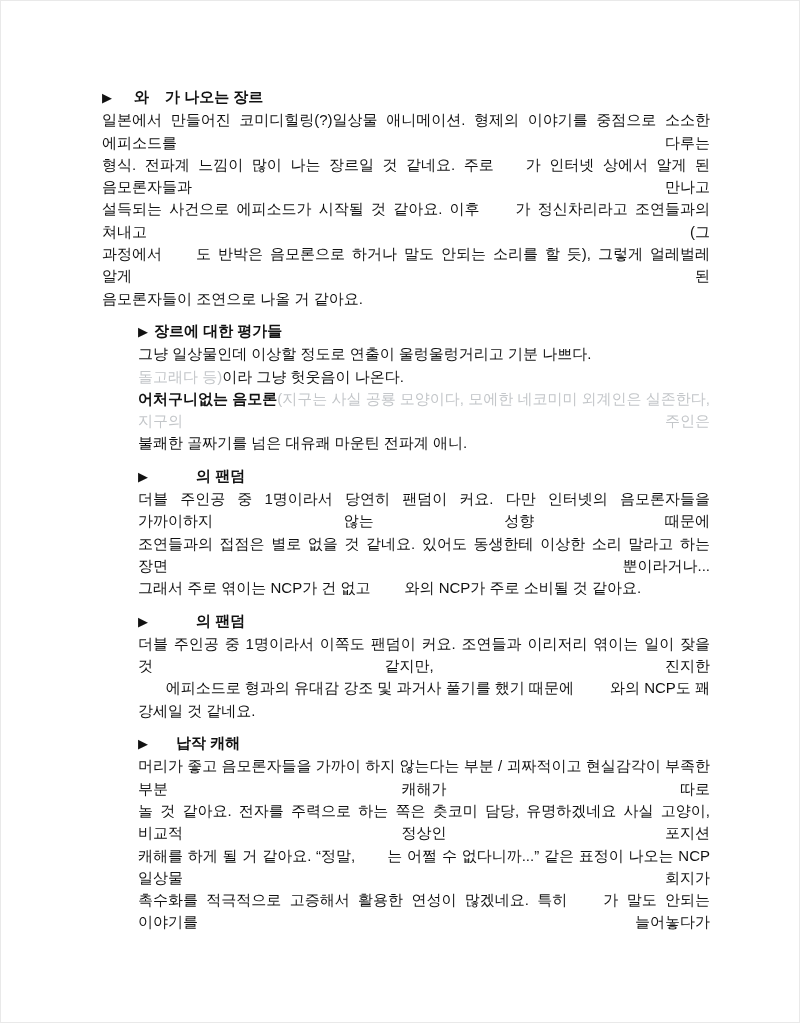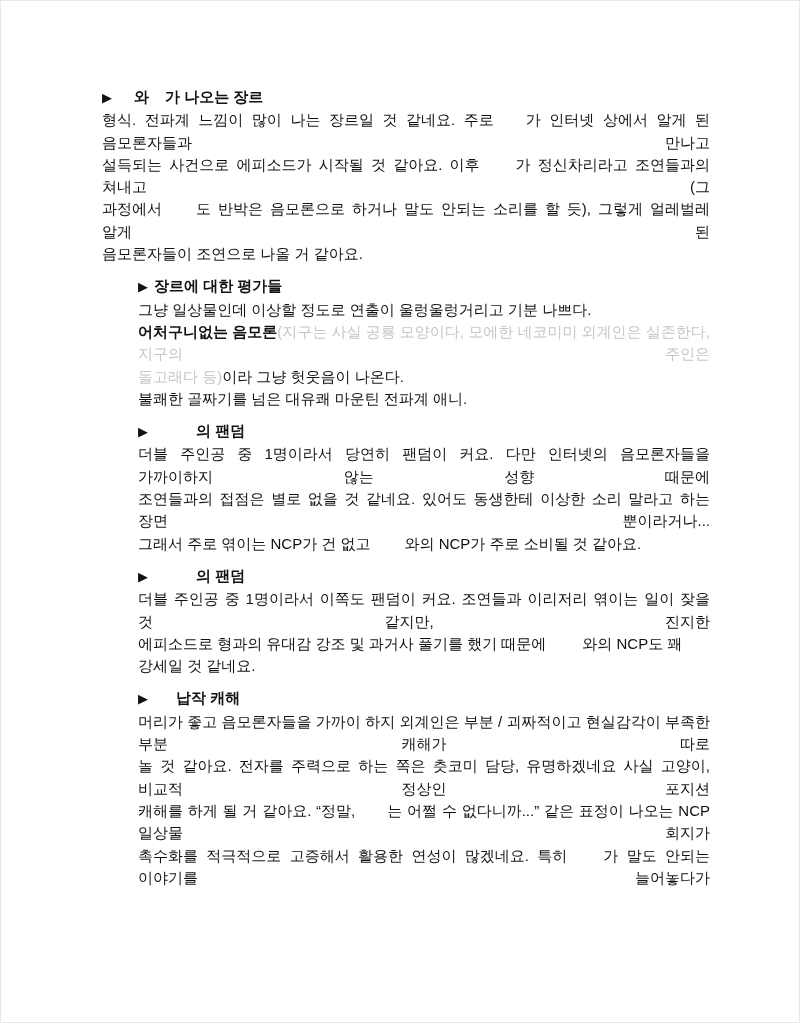--- a/index.html
+++ b/index.html
@@ -20,55 +20,56 @@
     word-break: keep-all;
     padding-left: 10px;
   }
   .hd { font-weight: bold; }
   .tri {
     font-size: 13px;
     margin-right: 6px;
     letter-spacing: 0;
   }
   .ln.j { text-align: justify; text-align-last: justify; }
-  .ln.l { text-align: left; text-align-last: left; }
+  .ln.l { text-align: right; text-align-last: left; }
   .blank { display: inline-block; height: 2px; margin: 0 1px; }
   .gray { color: #c3c6c9; }
   .bold { font-weight: bold; }
 </style>
 </head>
 <body>
 
 <div class="doc">
     <section class="sec">
       <div class="hd"><span class="tri">▶</span><span class="blank" style="width: 14px;"></span><span class="">와</span><span class="blank" style="width: 14px;"></span><span class="">가 나오는 장르</span></div>
+      <div class="ln j"><span class="">일본에서 만들어진 코미디힐링(?)일상물 애니메이션. 형제의 이야기를 중점으로 소소한 에피소드를 다루는</span></div>
       <div class="ln j"><span class="">형식. 전파계 느낌이 많이 나는 장르일 것 같네요. 주로</span><span class="blank" style="width: 30px;"></span><span class="">가 인터넷 상에서 알게 된 음모론자들과 만나고</span></div>
       <div class="ln j"><span class="">설득되는 사건으로 에피소드가 시작될 것 같아요. 이후</span><span class="blank" style="width: 34px;"></span><span class="">가 정신차리라고 조연들과의 쳐내고 (그</span></div>
       <div class="ln j"><span class="">과정에서</span><span class="blank" style="width: 32px;"></span><span class="">도 반박은 음모론으로 하거나 말도 안되는 소리를 할 듯), 그렇게 얼레벌레 알게 된</span></div>
       <div class="ln l"><span class="">음모론자들이 조연으로 나올 거 같아요.</span></div>
     </section>
     <section class="sec">
       <div class="hd"><span class="tri">▶</span><span class="">장르에 대한 평가들</span></div>
       <div class="ln l"><span class="">그냥 일상물인데 이상할 정도로 연출이 울렁울렁거리고 기분 나쁘다.</span></div>
+      <div class="ln l"><span class="gray ">돌고래다 등)</span><span class="">이라 그냥 헛웃음이 나온다.</span></div>
       <div class="ln j"><span class="bold">어처구니없는 음모론</span><span class="gray ">(지구는 사실 공룡 모양이다, 모에한 네코미미 외계인은 실존한다, 지구의 주인은</span></div>
-      <div class="ln l"><span class="gray ">돌고래다 등)</span><span class="">이라 그냥 헛웃음이 나온다.</span></div>
       <div class="ln l"><span class="">불쾌한 골짜기를 넘은 대유쾌 마운틴 전파계 애니.</span></div>
     </section>
     <section class="sec">
       <div class="hd"><span class="tri">▶</span><span class="blank" style="width: 40px;"></span><span class="">의 팬덤</span></div>
       <div class="ln j"><span class="">더블 주인공 중 1명이라서 당연히 팬덤이 커요. 다만 인터넷의 음모론자들을 가까이하지 않는 성향 때문에</span></div>
       <div class="ln j"><span class="">조연들과의 접점은 별로 없을 것 같네요. 있어도 동생한테 이상한 소리 말라고 하는 장면 뿐이라거나...</span></div>
       <div class="ln l"><span class="">그래서 주로 엮이는 NCP가 건 없고</span><span class="blank" style="width: 32px;"></span><span class="">와의 NCP가 주로 소비될 것 같아요.</span></div>
     </section>
     <section class="sec">
       <div class="hd"><span class="tri">▶</span><span class="blank" style="width: 40px;"></span><span class="">의 팬덤</span></div>
       <div class="ln j"><span class="">더블 주인공 중 1명이라서 이쪽도 팬덤이 커요. 조연들과 이리저리 엮이는 일이 잦을 것 같지만, 진지한</span></div>
       <div class="ln l"><span class="">에피소드로 형과의 유대감 강조 및 과거사 풀기를 했기 때문에</span><span class="blank" style="width: 34px;"></span><span class="">와의 NCP도 꽤 강세일 것 같네요.</span></div>
     </section>
     <section class="sec">
       <div class="hd"><span class="tri">▶</span><span class="blank" style="width: 20px;"></span><span class="">납작 캐해</span></div>
-      <div class="ln j"><span class="">머리가 좋고 음모론자들을 가까이 하지 외계인은 부분 / 괴짜적이고 현실감각이 부족한 부분 캐해가 따로</span></div>
+      <div class="ln j"><span class="">머리가 좋고 음모론자들을 가까이 하지 않는다는 부분 / 괴짜적이고 현실감각이 부족한 부분 캐해가 따로</span></div>
       <div class="ln j"><span class="">놀 것 같아요. 전자를 주력으로 하는 쪽은 츳코미 담당, 유명하겠네요 사실 고양이, 비교적 정상인 포지션</span></div>
       <div class="ln j"><span class="">캐해를 하게 될 거 같아요. “정말,</span><span class="blank" style="width: 30px;"></span><span class="">는 어쩔 수 없다니까...” 같은 표정이 나오는 NCP 일상물 회지가</span></div>
       <div class="ln j"><span class="">촉수화를 적극적으로 고증해서 활용한 연성이 많겠네요. 특히</span><span class="blank" style="width: 34px;"></span><span class="">가 말도 안되는 이야기를 늘어놓다가</span></div>
       <div class="ln j"></div>
     </section>
   </div>
 
 </body></html>

